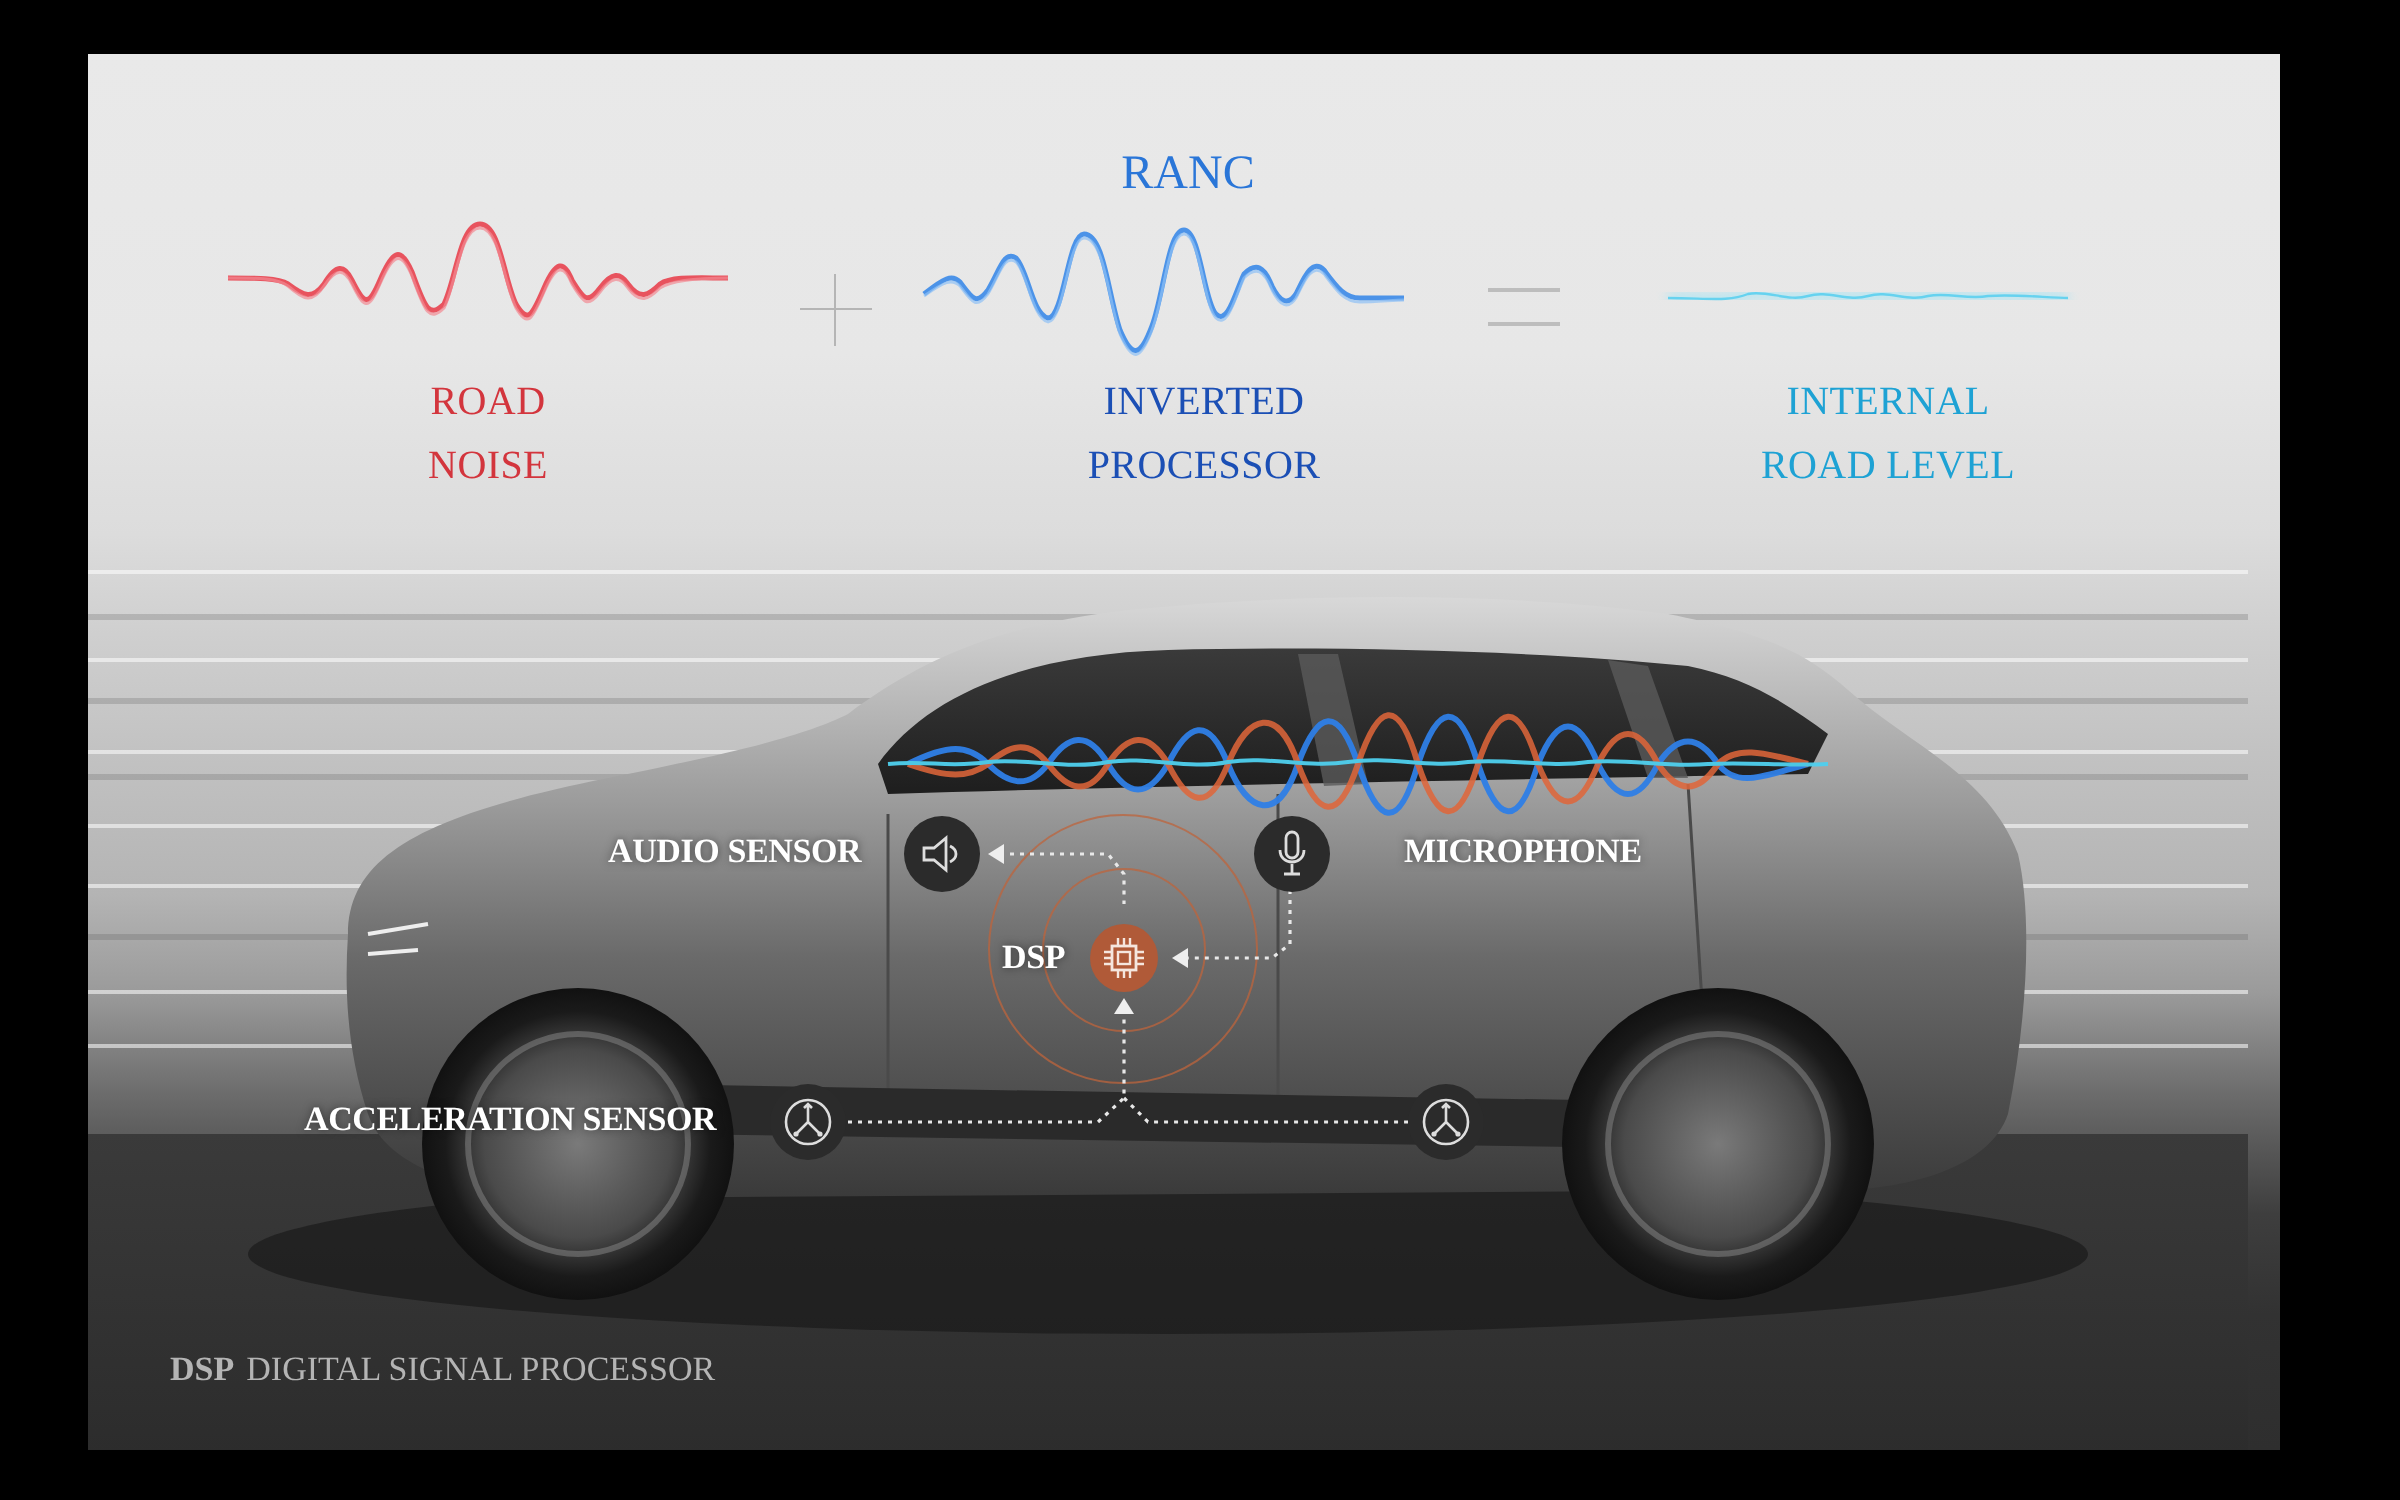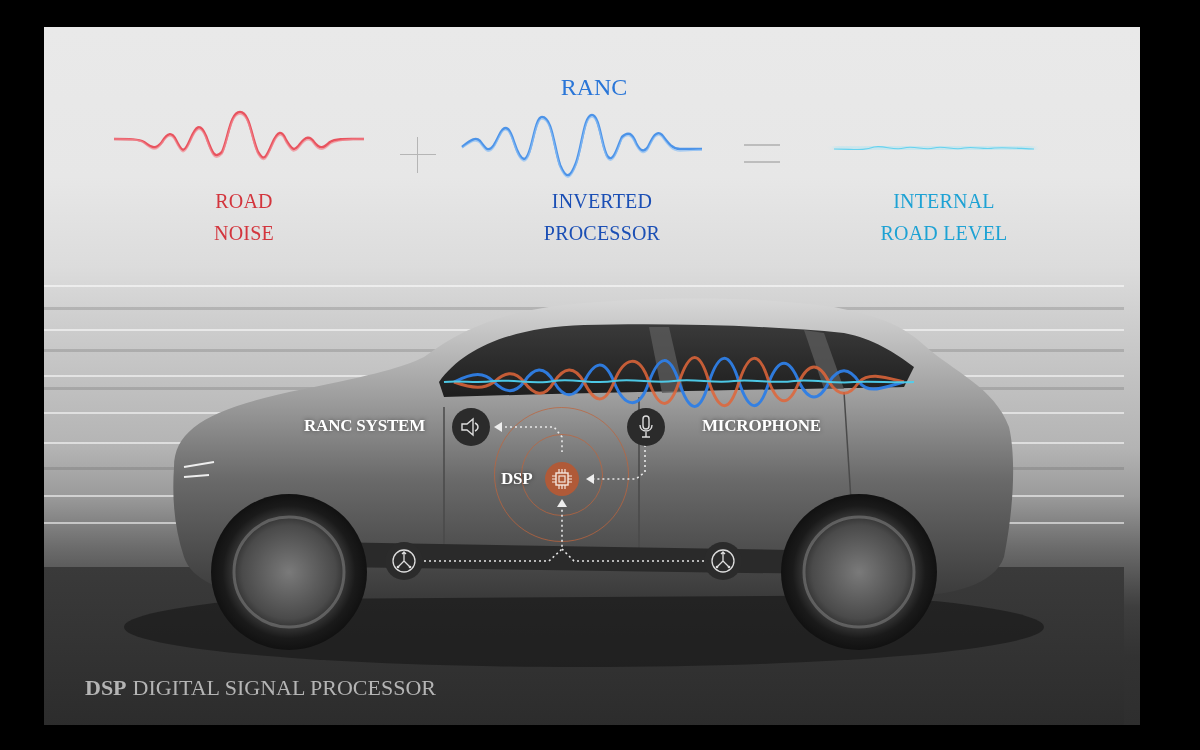--- a/index.html
+++ b/index.html
@@ -29,21 +29,21 @@
   .eq1 { left:700px; top:117px; width:36px; height:2px; background:#bdbdbd; }
   .eq2 { left:700px; top:134px; width:36px; height:2px; background:#bdbdbd; }
   svg.wave { position:absolute; overflow:visible; }
 
   .car-svg { position:absolute; left:0; top:0; }
 
   .callout-label { position:absolute; color:#fff; font-weight:bold; font-size:17px; letter-spacing:-0.2px; text-shadow:0 0 4px rgba(0,0,0,0.5); white-space:nowrap; }
   .node { position:absolute; width:38px; height:38px; border-radius:50%; background:#2b2b2b; display:flex; align-items:center; justify-content:center; }
   .node.dsp { width:34px; height:34px; background:#b05a38; }
   .ring { position:absolute; border-radius:50%; border:1.5px solid rgba(190,100,60,0.75); }
-  .footer { position:absolute; left:41px; top:648px; font-size:22px; color:#b4b4b4; }
+  .footer { position:absolute; left:41px; top:648px; font-size:17px; color:#b4b4b4; }
   .footer b { font-weight:bold; margin-right:6px; }
 </style>
 </head>
 <body>
 
 <div class="panel">
 
   <div class="streaks">
     <div class="streak" style="top:18px"></div>
     <div class="streak dark" style="top:40px"></div>
@@ -191,20 +191,21 @@
   </div>
   <div class="node" style="left:660px;top:515px;">
     <svg width="26" height="26" viewBox="0 0 26 26">
         <circle cx="13" cy="13" r="11" fill="none" stroke="#ddd" stroke-width="1.3"></circle>
         <path d="M13,4 V13 M13,13 L7,19 M13,13 L19,19 M11,6 L13,4 L15,6" fill="none" stroke="#ddd" stroke-width="1.3"></path>
         <circle cx="7" cy="19" r="1.3" fill="#ddd"></circle>
         <circle cx="19" cy="19" r="1.3" fill="#ddd"></circle>
       </svg>
   </div>
 
-  <div class="callout-label" style="left:260px;top:389px;">RANC SYSTEM</div>
+  <div class="callout-label" style="left:260px;top:389px;">AUDIO SENSOR</div>
   <div class="callout-label" style="left:630px;top:389px;margin-left:28px;">MICROPHONE</div>
   <div class="callout-label" style="left:457px;top:442px;">DSP</div>
+  <div class="callout-label" style="left:108px;top:523px;">ACCELERATION SENSOR</div>
 
   <div class="footer">
     <b>DSP</b><span>DIGITAL SIGNAL PROCESSOR</span>
   </div>
 </div>
 
 </body></html>

